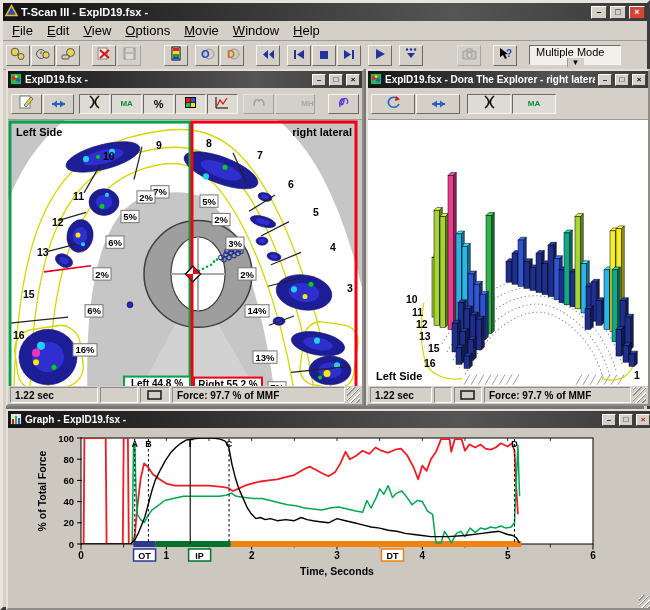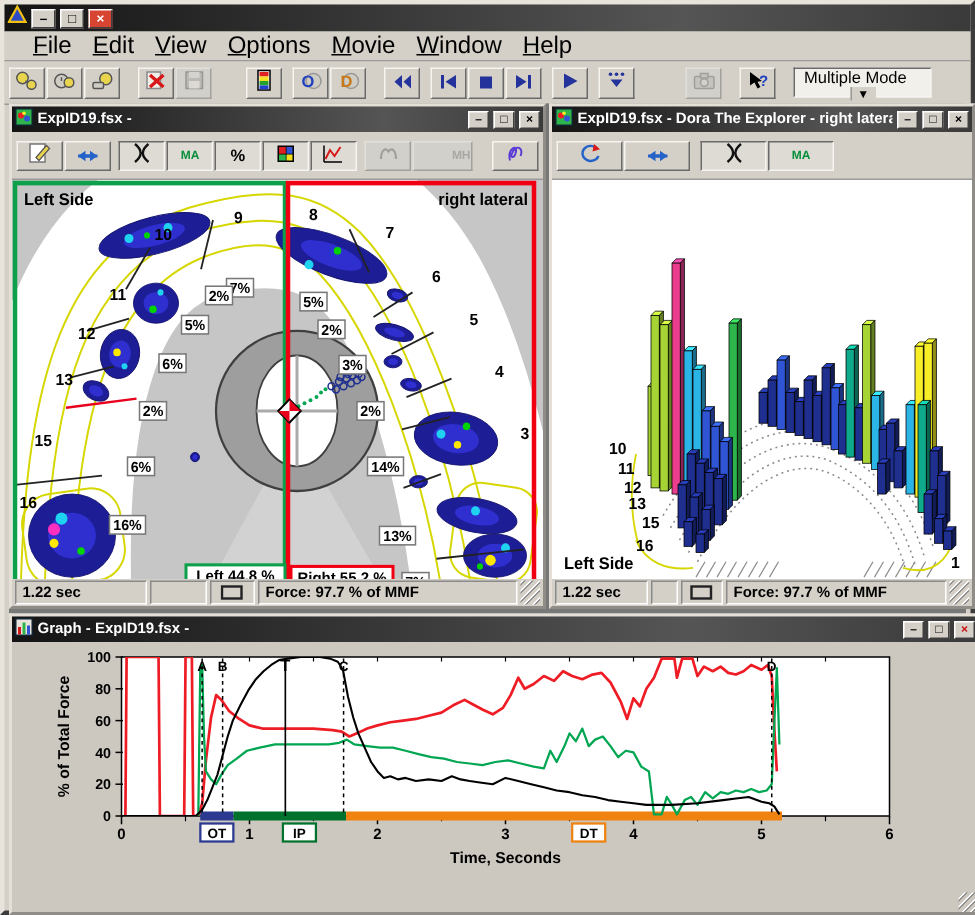--- a/index.html
+++ b/index.html
@@ -8,22 +8,22 @@
   .main{position:absolute;inset:0;box-sizing:border-box;border:3px solid;
         border-color:#e8e4dc #3c3c3c #3c3c3c #e8e4dc;background:#d4d0c8;}
   .tbar{height:18px;display:flex;align-items:center;gap:3px;padding:0 2px;
         background:linear-gradient(90deg,#141414,#555 70%,#3a3a3a);}
   .tbar .ttl{color:#fff;font-size:11px;font-weight:bold;flex:1;white-space:nowrap;overflow:hidden;}
   .winbtn{width:16px;height:13px;box-sizing:border-box;background:#d4d0c8;border:1px solid;
           border-color:#fff #404040 #404040 #fff;font-size:9px;line-height:10px;text-align:center;
           font-weight:bold;color:#000;padding:0;}
   .winbtn.red{background:#d84432;color:#fff;}
   .winbtn.redx{color:#cc1111;}
-  .menubar{height:19px;background:#d4d0c8;display:flex;align-items:center;font-size:16px;
-           border-bottom:1px solid #9a9a9a;padding-left:12px;}
+  .menubar{height:19px;background:#d4d0c8;display:flex;align-items:center;font-size:13px;
+           border-bottom:1px solid #9a9a9a;padding-left:2px;}
   .menu-item{padding:1px 7px;color:#000;}
   .toolbar{height:26px;background:#d4d0c8;display:flex;align-items:center;padding:1px 3px;gap:1px;
            border-bottom:1px solid #9a9a9a;}
   .tbtn{width:24px;height:21px;box-sizing:border-box;border:1px solid;padding:0;
         border-color:#f6f4f0 #6a6a6a #6a6a6a #f6f4f0;background:#d4d0c8;
         display:flex;align-items:center;justify-content:center;}
   .tbtn.disabled{opacity:.45;filter:grayscale(1);}
   .gap{width:10px;height:1px;}
   .gap-s{width:5px;height:1px;}
   .combo{display:flex;height:20px;box-sizing:border-box;border:1px solid;align-items:center;
@@ -57,20 +57,21 @@
 </head>
 <body>
 
 <div class="main">
   <div class="tbar">
     <span>
       <svg width="13" height="13">
           <polygon points="6.5,1.5 12,11.5 1,11.5" fill="#2e4bc6" stroke="#f2c112" stroke-width="1.5"></polygon>
         </svg>
     </span>
+    <span class="ttl">T-Scan III - ExpID19.fsx -</span>
     <button class="winbtn">–</button>
     <button class="winbtn">□</button>
     <button class="winbtn red">×</button>
   </div>
   <div class="menubar" id="menubar">
       <span class="menu-item"><u>F</u>ile</span>
       <span class="menu-item"><u>E</u>dit</span>
       <span class="menu-item"><u>V</u>iew</span>
       <span class="menu-item"><u>O</u>ptions</span>
       <span class="menu-item"><u>M</u>ovie</span>

